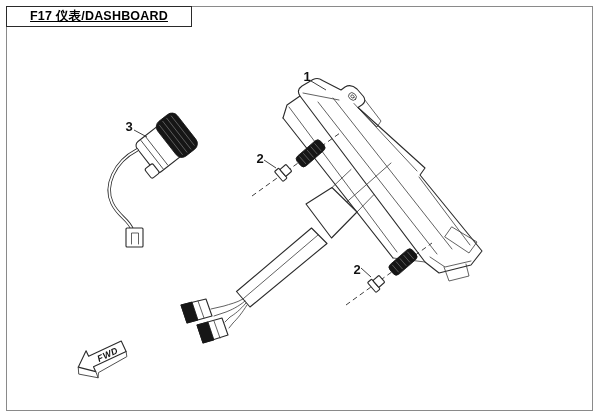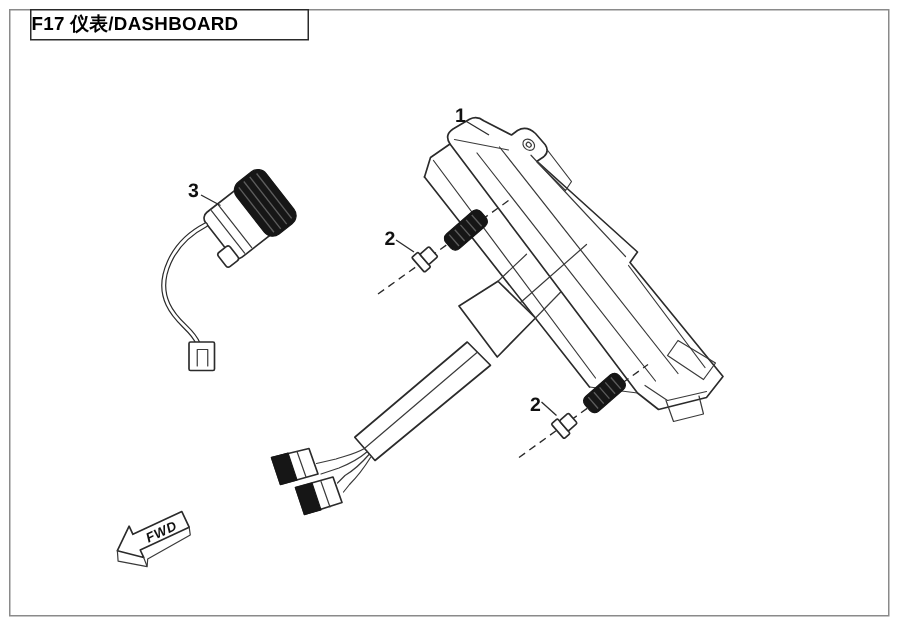--- a/index.html
+++ b/index.html
@@ -5,23 +5,23 @@
   html,body{margin:0;padding:0;background:#ffffff;}
   .page{
     position:relative;width:600px;height:418px;background:#ffffff;
     font-family:"Liberation Sans",sans-serif;overflow:hidden;
   }
   .outer-border{
     position:absolute;left:6px;top:6px;right:7px;bottom:7px;
     border:1px solid #8a8a8a;pointer-events:none;
   }
   .title-box{
-    position:absolute;left:20px;top:6px;width:184px;height:19px;
+    position:absolute;left:6px;top:6px;width:184px;height:19px;
     border:1.5px solid #2a2a2a;background:#ffffff;z-index:3;
-    display:flex;align-items:center;justify-content:flex-start;
+    display:flex;align-items:center;justify-content:center;text-decoration:underline;
   }
   .title-box span{
     font-size:12.5px;font-weight:bold;color:#000;letter-spacing:0.2px;white-space:nowrap;
   }
   svg.diagram{position:absolute;left:0;top:0;z-index:2;}
   .ln{fill:none;stroke:#2b2b2b;stroke-width:1.1;stroke-linejoin:round;stroke-linecap:round;}
   .ln-thin{fill:none;stroke:#3a3a3a;stroke-width:0.8;stroke-linejoin:round;stroke-linecap:round;}
   .fillwhite{fill:#ffffff;}
   .dark{fill:#161616;stroke:#161616;stroke-width:0.8;stroke-linejoin:round;}
   .rib{stroke:#5d5d5d;stroke-width:0.9;fill:none;}

